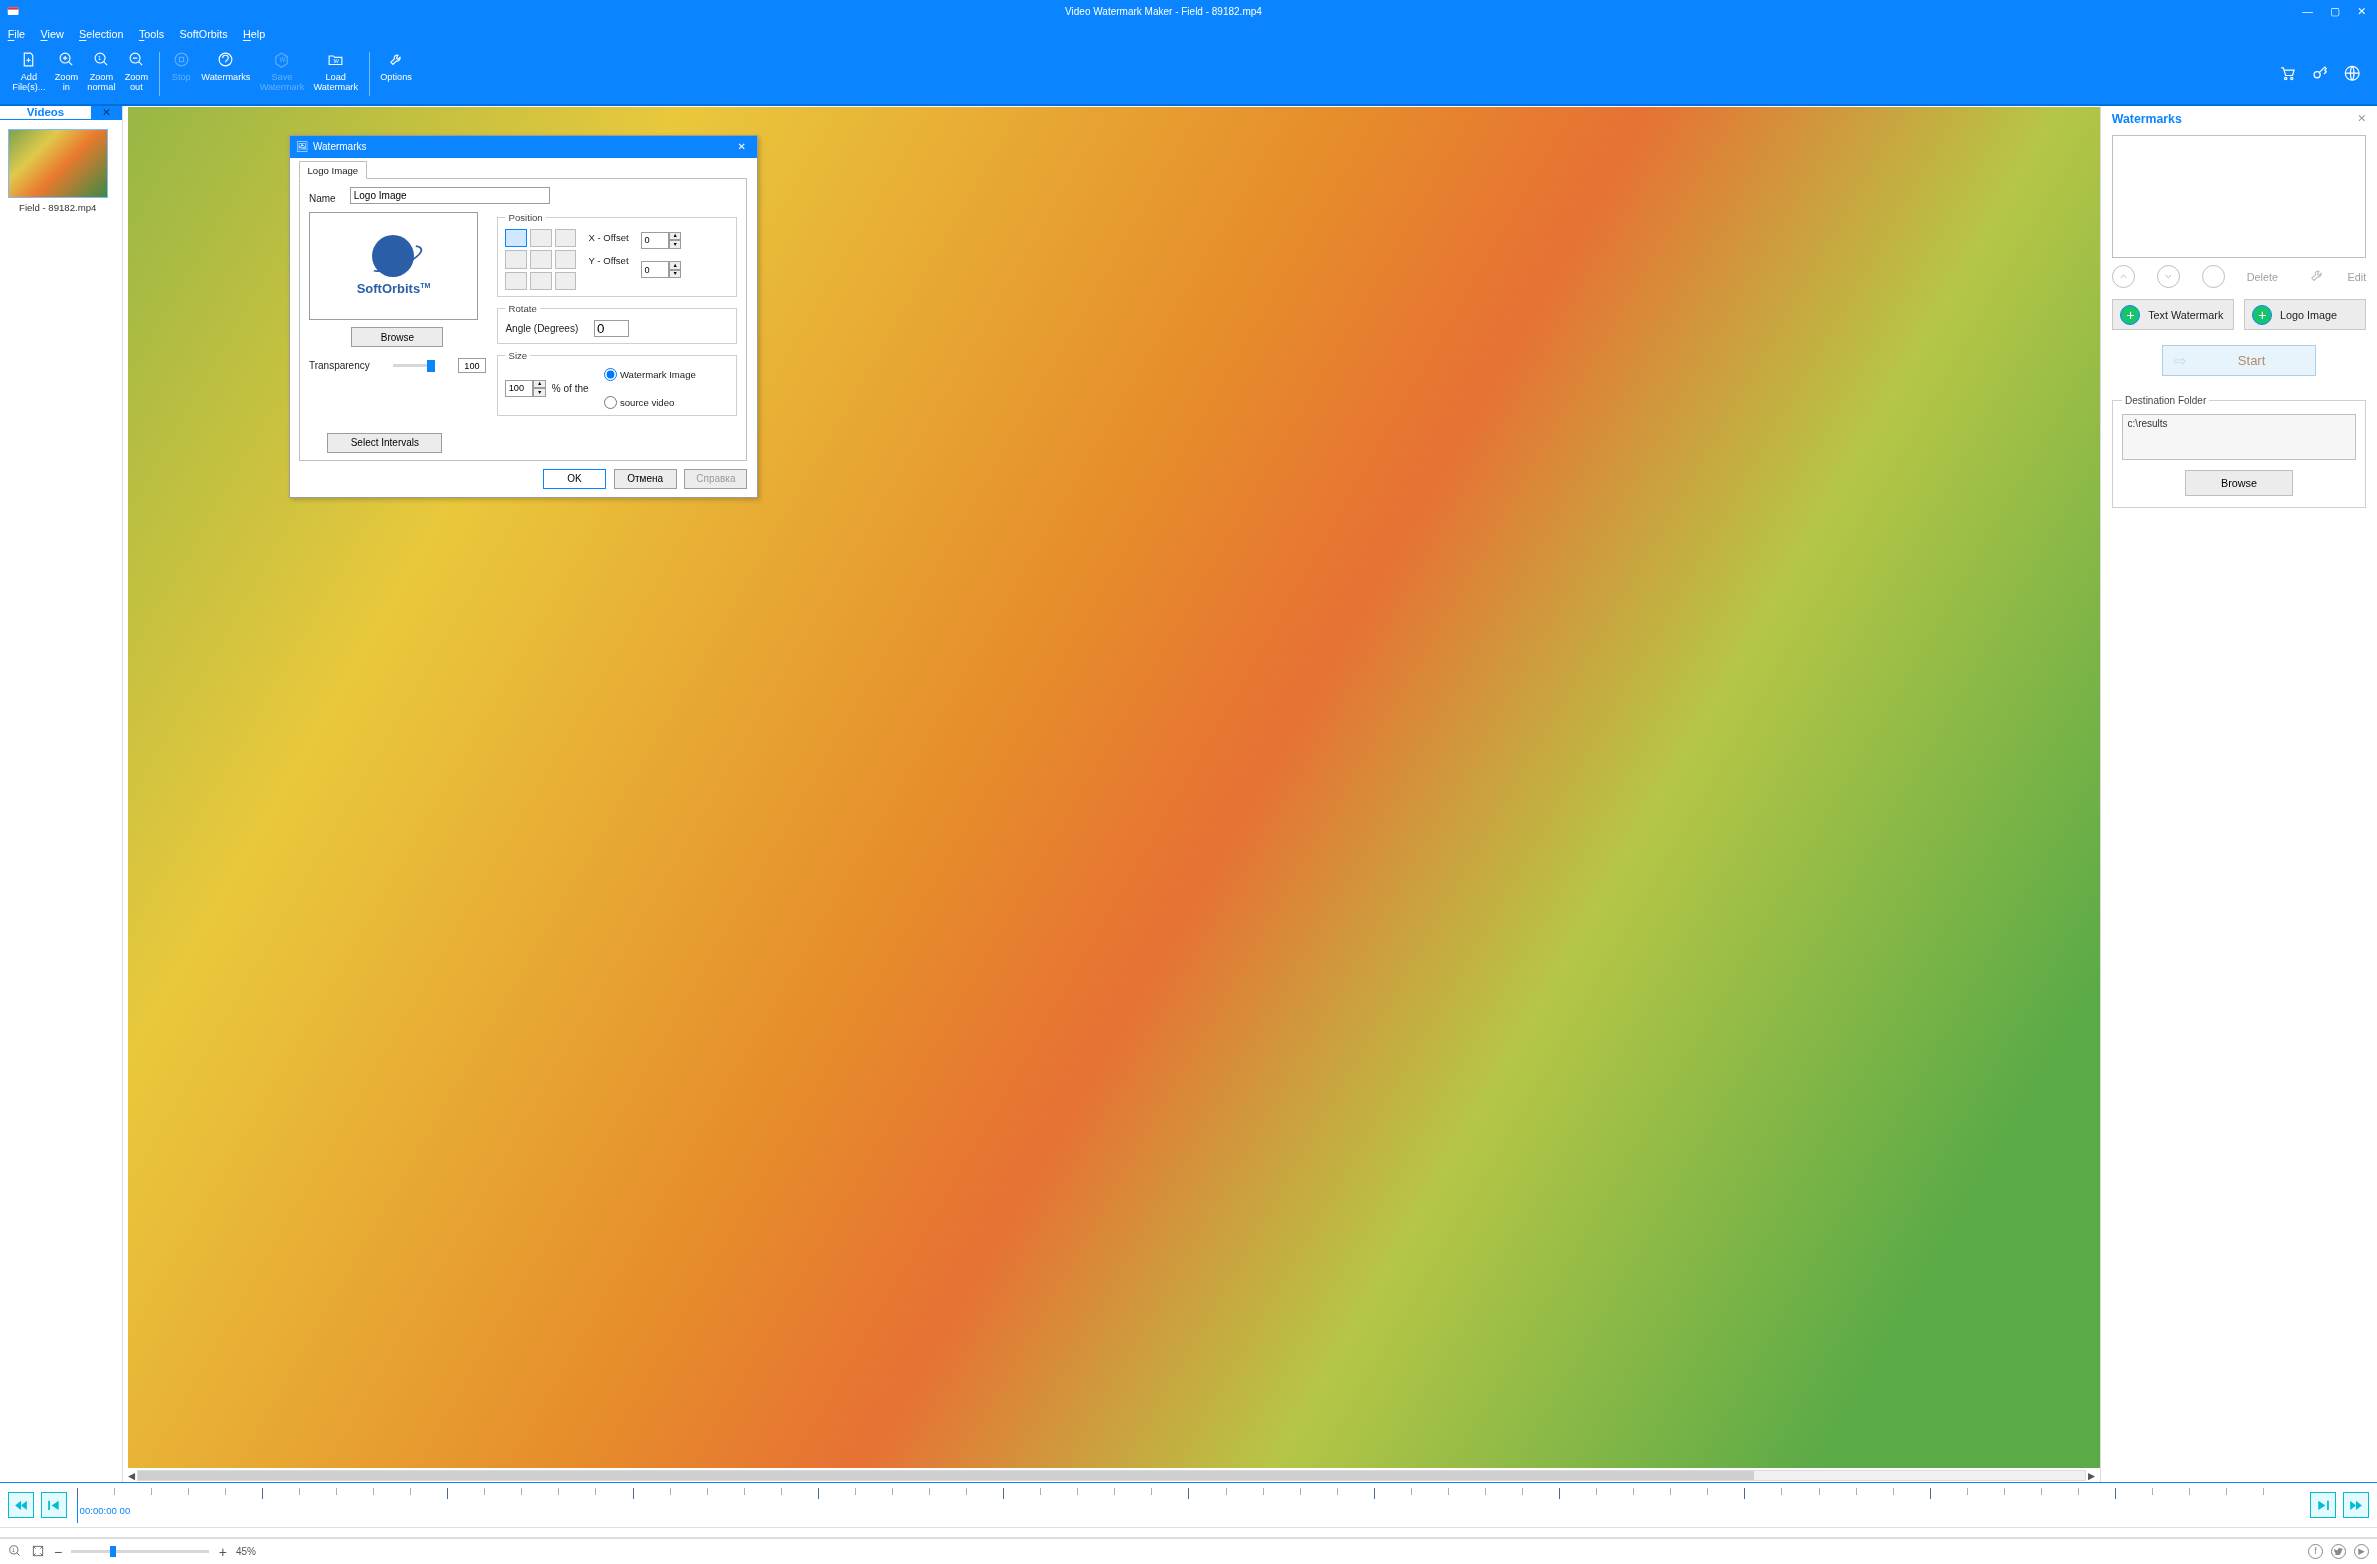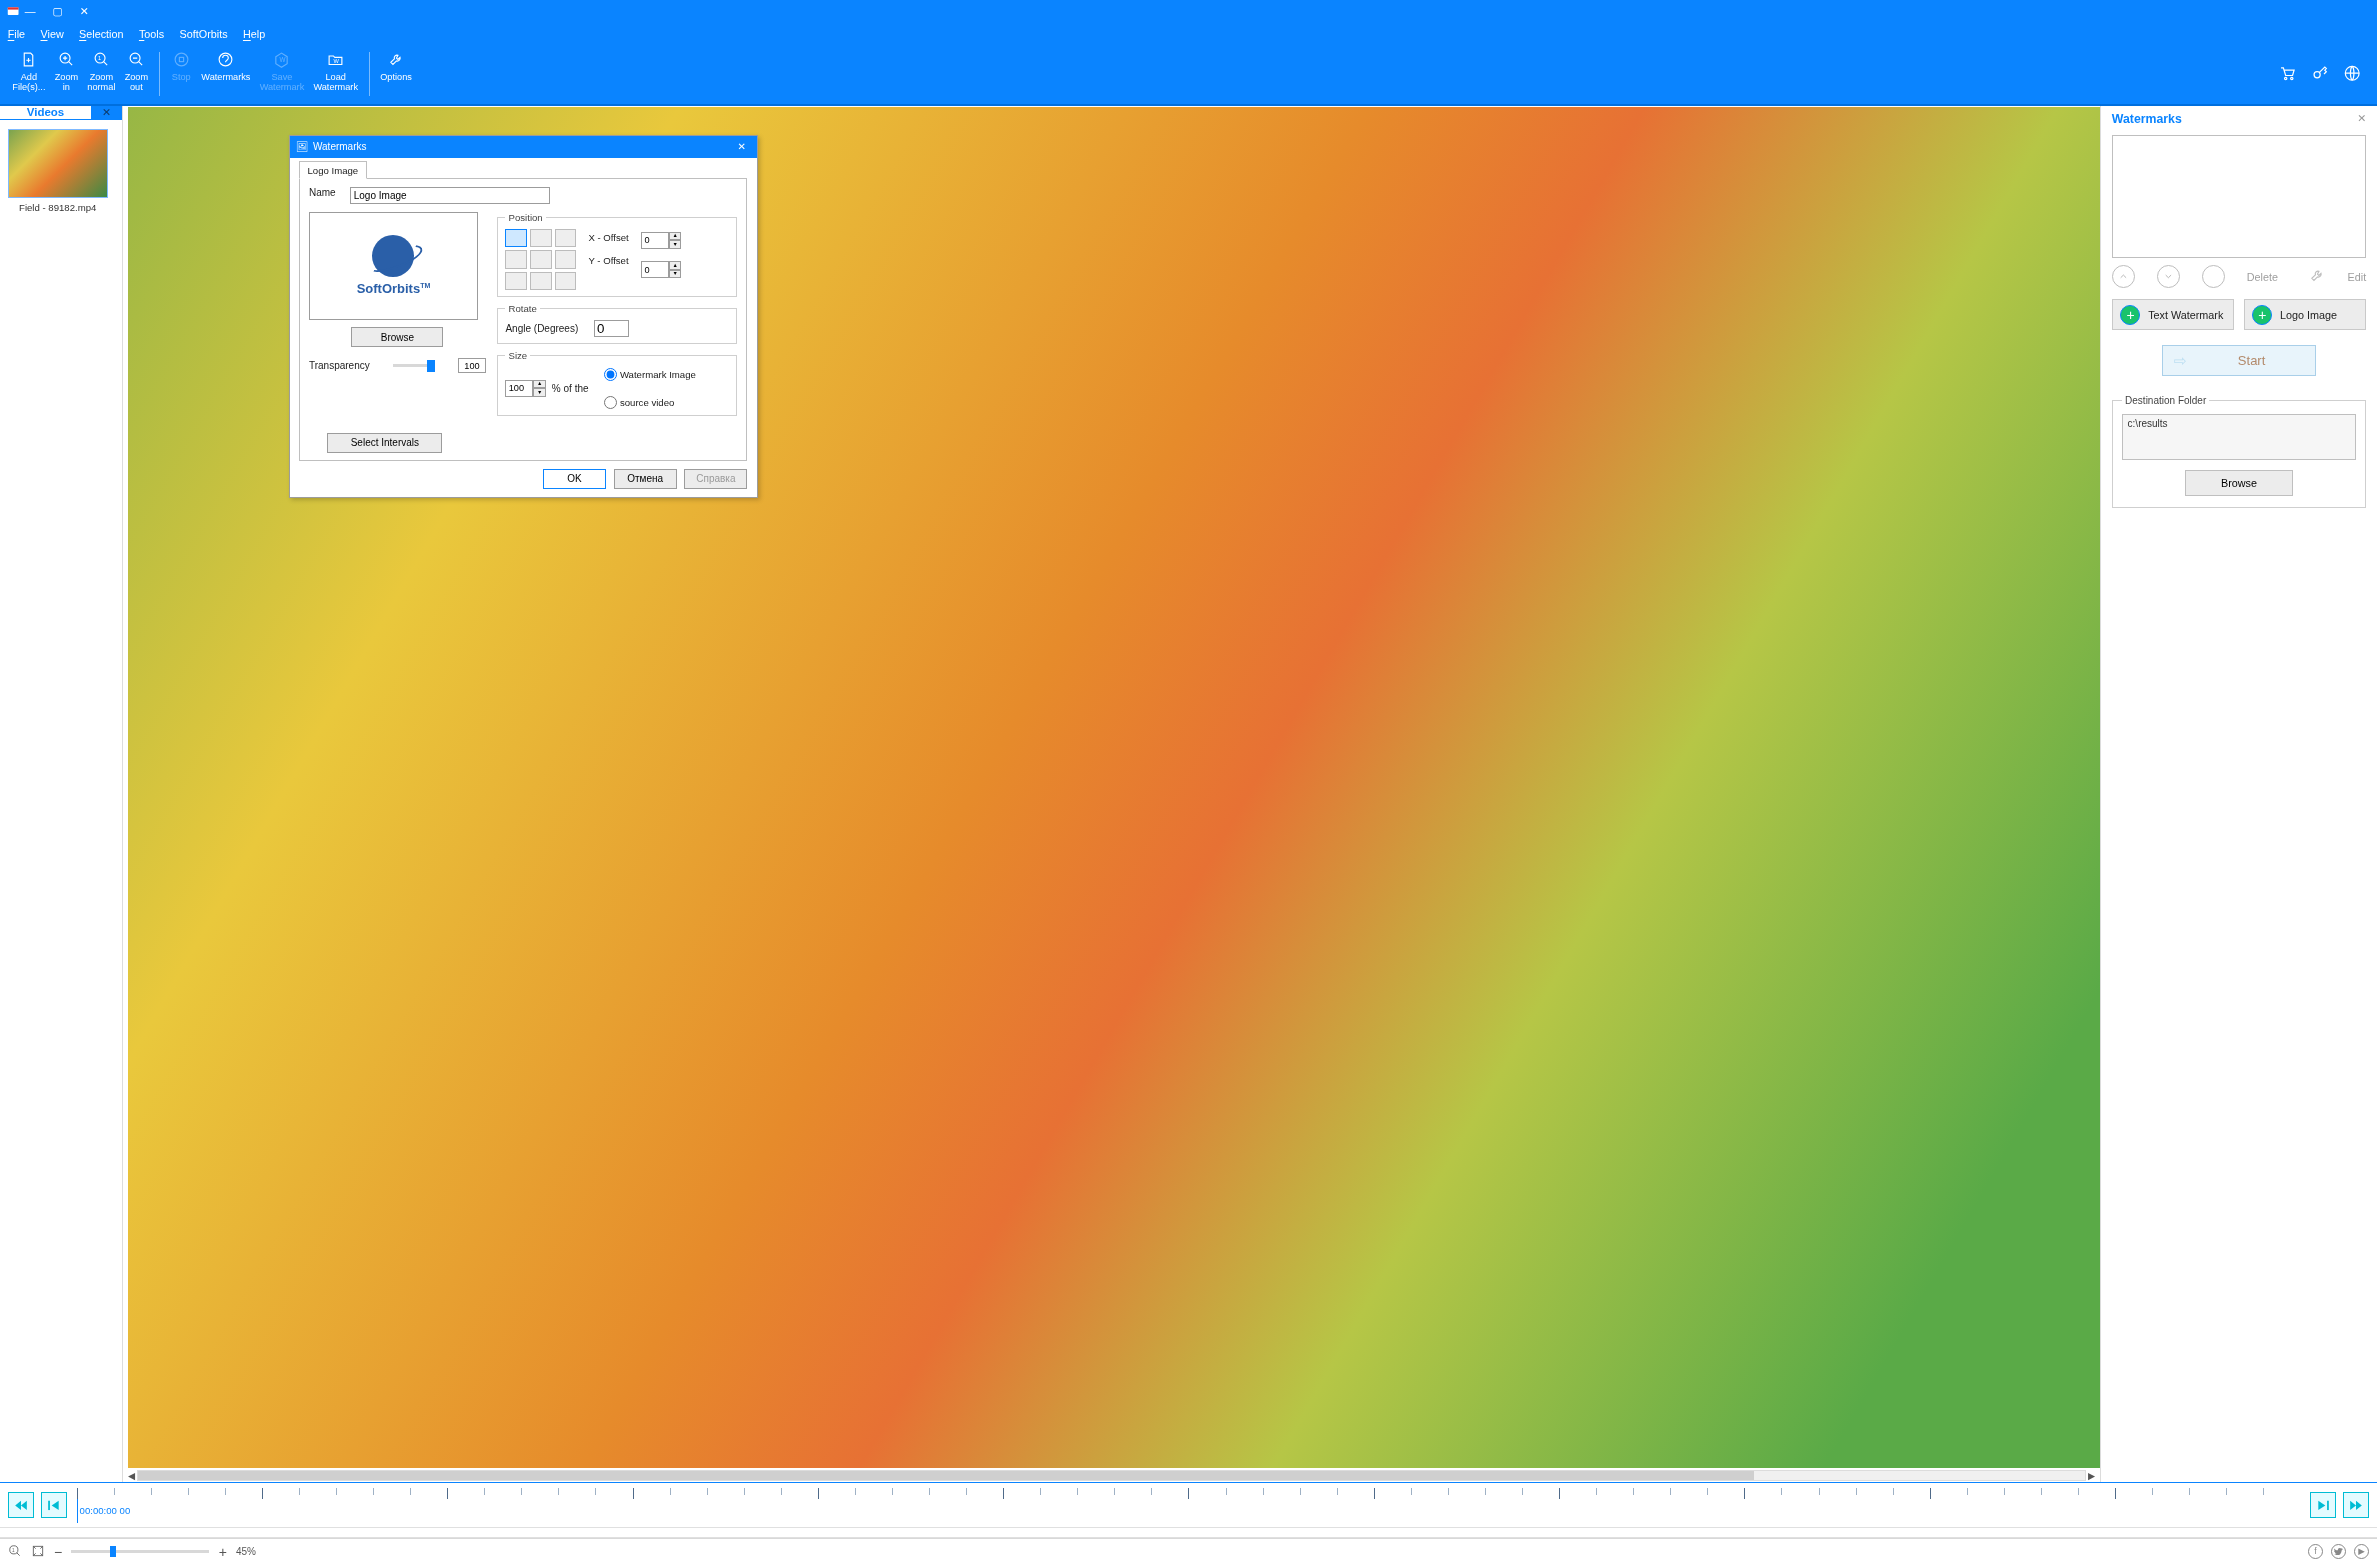--- a/index.html
+++ b/index.html
@@ -88,21 +88,21 @@
 .statusbar .right .sicon { width:15.4px; height:15.4px; border:1.2px solid currentColor; border-radius:50%; display:flex; align-items:center; justify-content:center; font-size:8.5px; cursor:pointer;}
 
 
 .dialog { position:absolute; left:161px; top:28px; width:469px; background:#fff; border:0.8px solid #9c9c9c; box-shadow:1.5px 1.5px 4.6px rgba(0,0,0,.2); z-index:50; }
 .dialog .dlgtitle { height:21.5px; background:#0a84ff; color:#fff; display:flex; align-items:center; padding:0 6.1px; font-size:10px; }
 .dialog .dlgtitle .icon { margin-right:4.6px; }
 .dialog .dlgtitle .dclose { margin-left:auto; cursor:pointer; padding:0 4.6px;}
 .dialog .dlgbody { padding:3.1px 9.2px 7.7px; }
 .dialog .tab { display:inline-block; border:0.8px solid #bfbfbf; border-bottom:0.8px solid #fff; background:#fff; padding:2.3px 7.7px; font-size:9.6px; position:relative; top:0.8px;}
 .dialog .tabpane { border:0.8px solid #bfbfbf; padding:7.7px 9.2px; }
-.dialog .namerow { display:flex; align-items:flex-start; gap:14px; margin-bottom:7.7px;}
+.dialog .namerow { display:flex; align-items:flex-end; gap:14px; margin-bottom:7.7px;}
 .dialog .namerow input { flex:0 0 200px; height:17px; border:0.8px solid #9c9c9c; padding:0 3.1px; font-size:10px;}
 .dialog .cols { display:flex; gap:10.8px; }
 .dialog .leftcol { width:177px; }
 .dialog .imgprev { width:169px; height:108px; border:0.8px solid #9c9c9c; background:#fff; display:flex; align-items:center; justify-content:center; }
 .dialog .imgprev .logobox { text-align:center; }
 .dialog .imgprev .planet { width:42px; height:42px; border-radius:50%; background:#2a5fa8; margin:0 auto 4.6px; position:relative;}
 .dialog .imgprev .planet::after{content:""; position:absolute; left:-6.1px; top:14px; width:54px; height:15.4px; border:2.3px solid #2a5fa8; border-radius:50%; border-top-color:transparent; border-left-color:transparent; transform:rotate(-20deg);}
 .dialog .imgprev .logotext { color:#2a5fa8; font-weight:700; font-size:13px;}
 .dialog .imgprev .logotext sup{font-size:7px;}
 .dialog .browsebtn { display:block; margin:7.7px auto 0; width:92px; height:20px; border:0.8px solid #9c9c9c; background:#ececec; cursor:pointer; font-size:10px;}
@@ -135,20 +135,21 @@
 </head>
 <body>
 
 <div class="titlebar">
   <div class="appicon">
     <svg width="12.3" height="12.3" viewBox="0 0 16 16">
         <rect x="1" y="3" width="14" height="10" fill="#fff" rx="1"></rect>
         <rect x="1" y="3" width="14" height="3" fill="#d33"></rect>
       </svg>
   </div>
+  <div class="title">Video Watermark Maker - Field - 89182.mp4</div>
   <div class="winbtns">
     <span class="winbtn">—</span>
     <span class="winbtn">▢</span>
     <span class="winbtn">✕</span>
   </div>
 </div>
 
 <div class="menubar">
   <span><span class="ul">F</span>ile</span>
   <span><span class="ul">V</span>iew</span>

